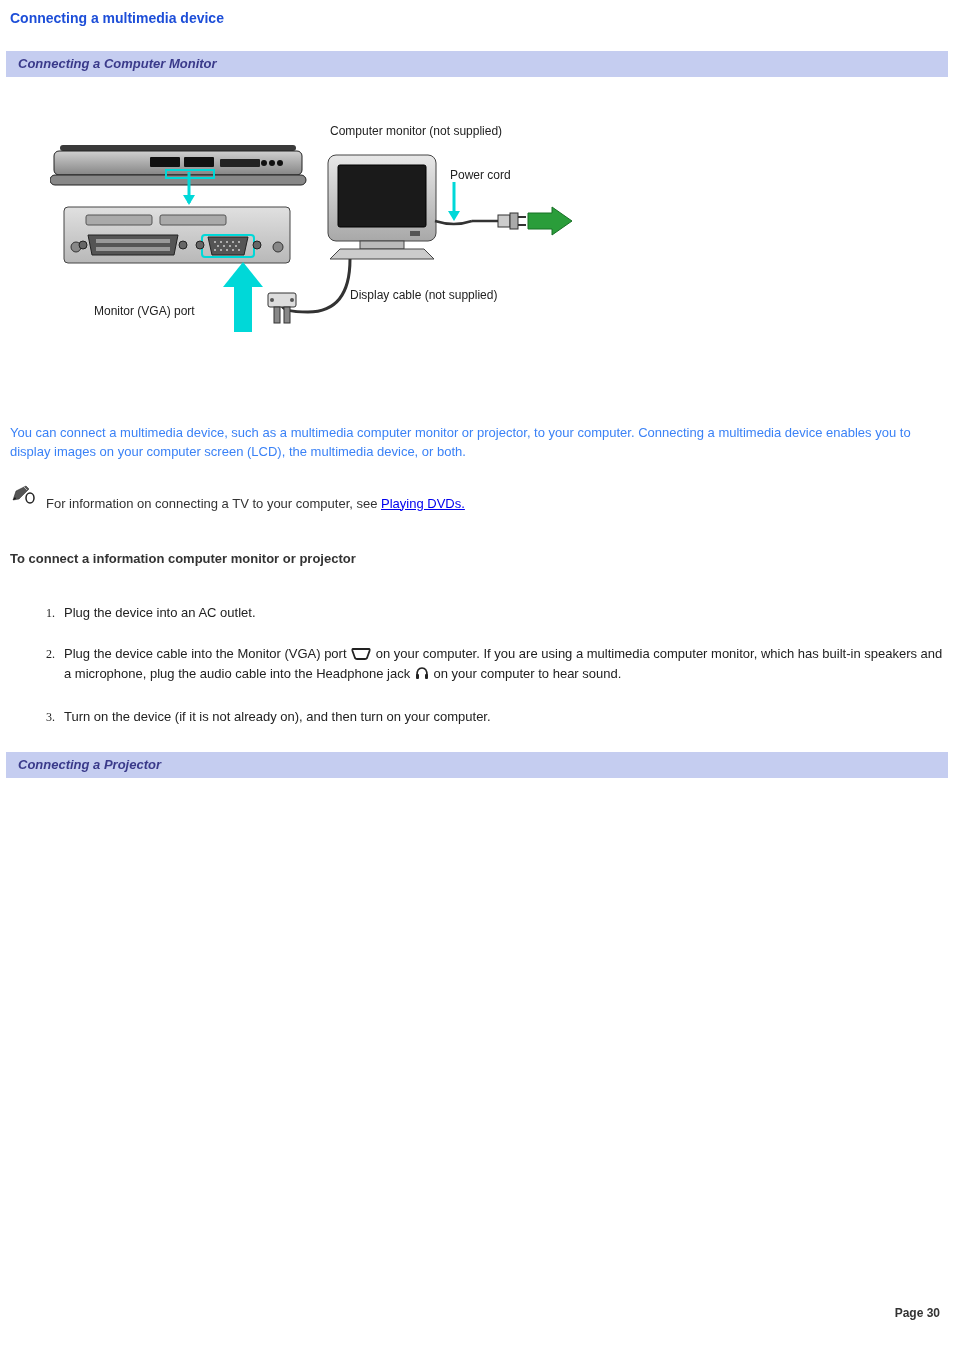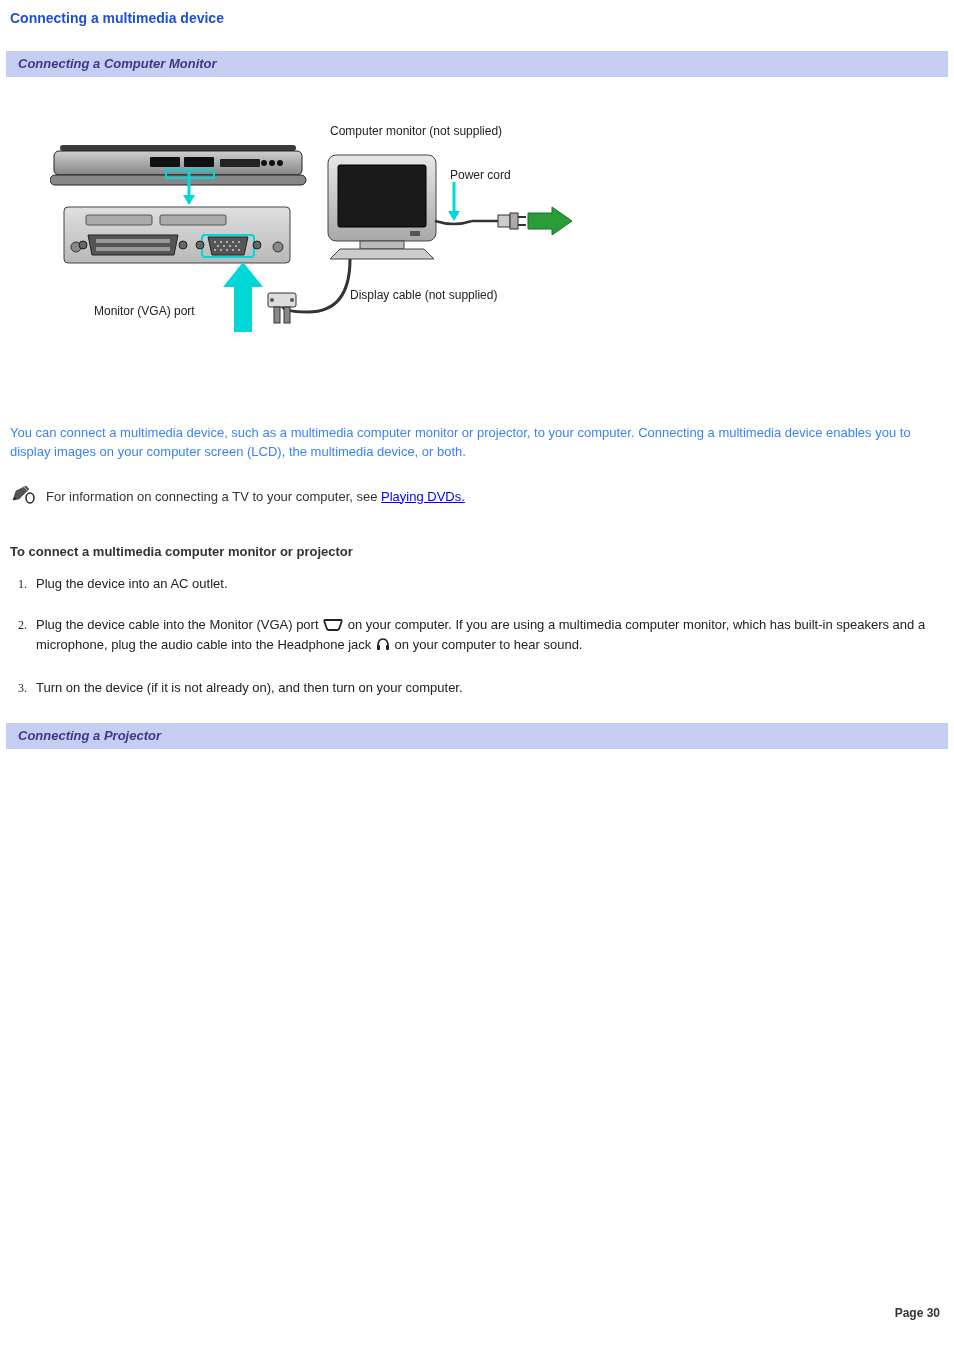--- a/index.html
+++ b/index.html
@@ -48,34 +48,35 @@
       display: flex;
       align-items: flex-start;
       gap: 10px;
     }
     .note-row .icon-cell {
       flex-shrink: 0;
     }
     .note-row .note-text {
       flex: 1;
       padding-top: 3px;
+      margin-top: 7px;
     }
     a.link {
       color: #0000EE;
       text-decoration: underline;
     }
     .subheading {
       font-weight: bold;
       padding: 30px 10px 6px 10px;
       font-size: 13px;
     }
     ol.steps {
       list-style: decimal;
-      padding-left: 30px;
-      margin-top: 0;
+      padding-left: 58px;
+      margin-top: 22px;
     }
     ol.steps li {
       padding: 6px 10px 10px 6px;
       font-size: 13px;
       color: #222;
       margin-bottom: 6px;
     }
     ol.steps li::marker {
       font-family: Georgia, serif;
       font-size: 12px;
@@ -234,21 +235,21 @@
       <path d="M 3 16 L 5 13 L 6 15 Z" fill="#111"></path>
       <path d="M 14 3 L 17 6" stroke="#fff" stroke-width="0.6"></path>
       <ellipse cx="20" cy="14" rx="4" ry="5" fill="none" stroke="#222" stroke-width="1.5"></ellipse>
     </svg>
   </span>
   <span class="note-text">
     <span>For information on connecting a TV to your computer, see </span><a href="#" class="link">Playing DVDs.</a>
   </span>
 </div>
 
-<div class="subheading">To connect a multimedia computer monitor or projector</div>
+<div class="subheading">To connect a information computer monitor or projector</div>
 
 <ol class="steps">
   <li>Plug the device into an AC outlet.</li>
   <li>
     <span>Plug the device cable into the Monitor (VGA) port </span>
     <span class="inline-svg">
       <svg width="22" height="16" viewBox="0 0 22 16" style="vertical-align:-3px">
         <path d="M 3 3 L 19 3 Q 20 3 19.5 5 L 17 12 Q 16.5 13 15 13 L 7 13 Q 5.5 13 5 12 L 2.5 5 Q 2 3 3 3 Z" fill="none" stroke="#222" stroke-width="1.8"></path>
       </svg>
     </span>

